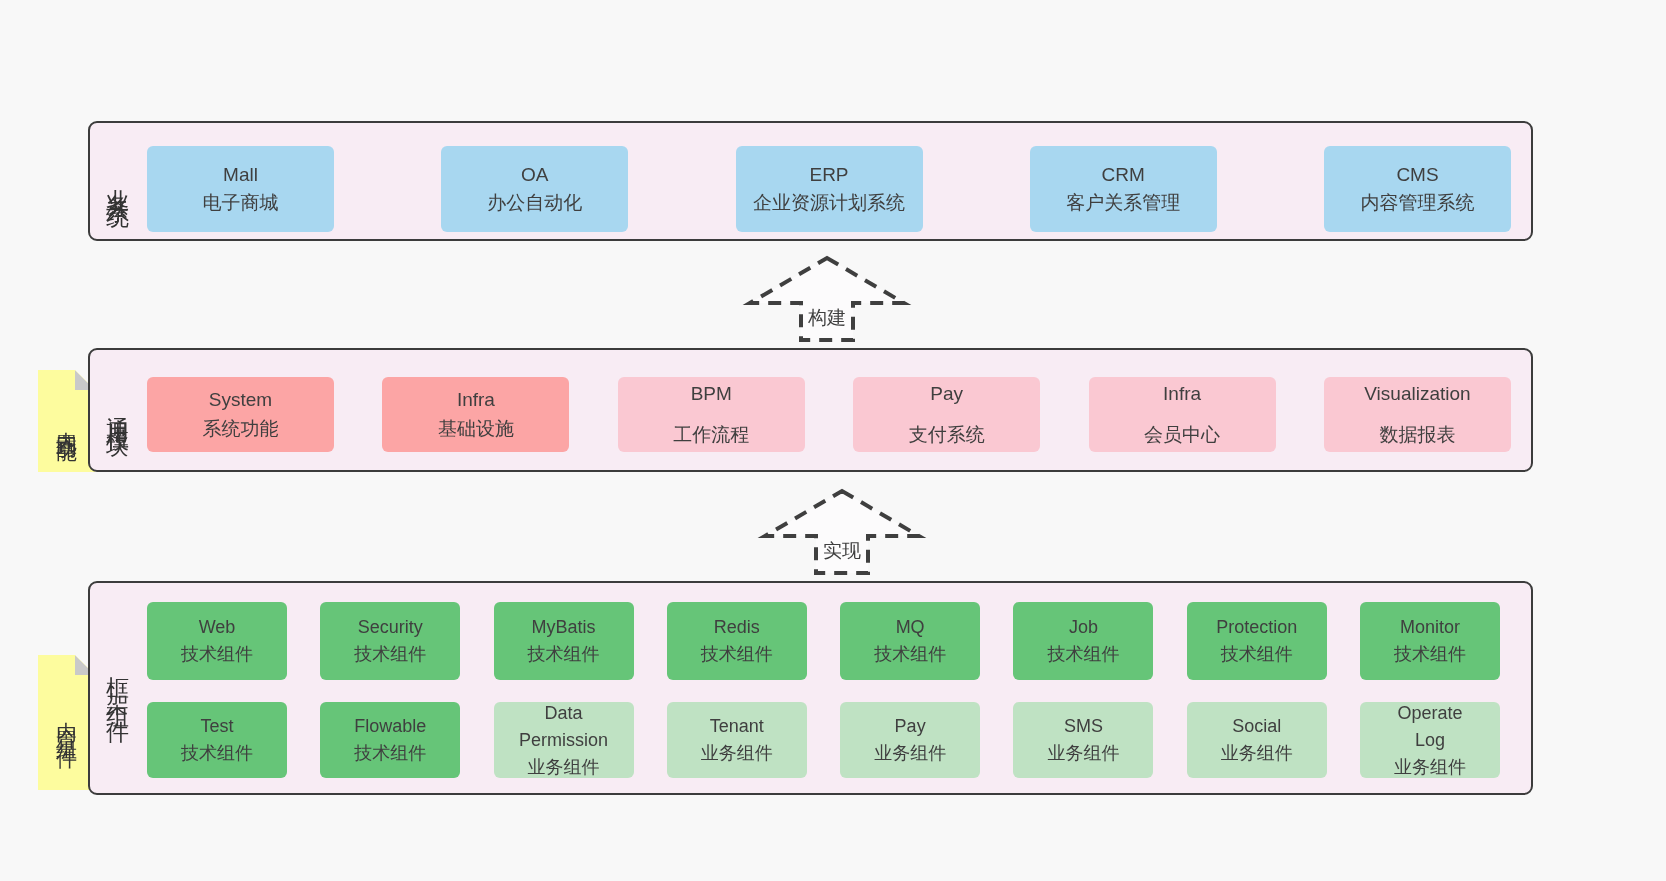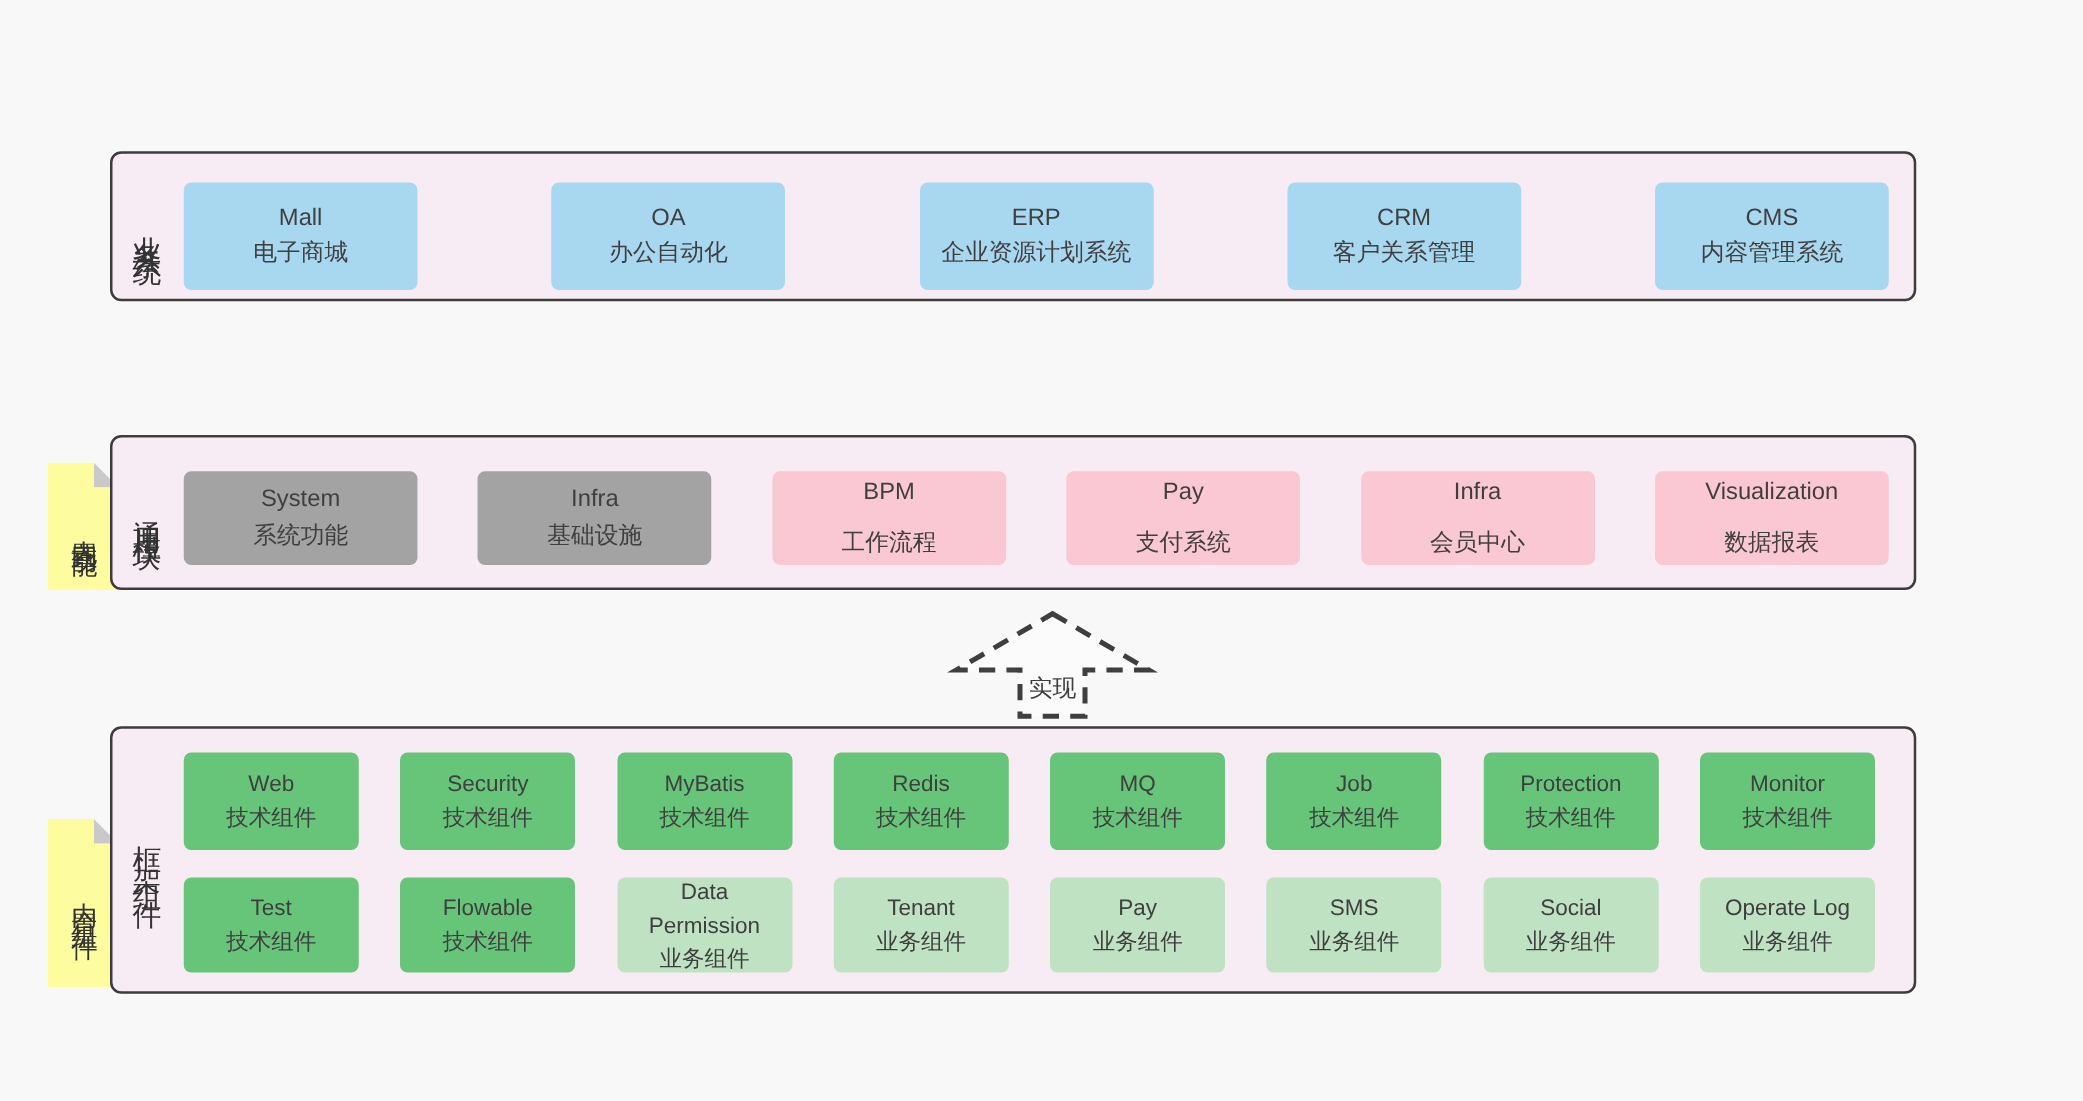--- a/index.html
+++ b/index.html
@@ -30,25 +30,25 @@
   #c-framework .row-1 { top:19px; }
   #c-framework .row-2 { top:119px; }
 
   .box {
     box-sizing:border-box; border-radius:6px; text-align:center;
     display:flex; flex-direction:column; justify-content:center; align-items:center;
     color:#3f3f3f; line-height:1.5;
   }
   .row6 .box { width:187px; height:86px; font-size:19px; }
   #c-modules .row6 .box { height:75px; }
-  .row8 .box { width:140px; height:78px; font-size:18px; padding:2px 10px; }
+  .row8 .box { width:140px; height:78px; font-size:18px; padding:2px 24px; }
   .row-2 .box { height:76px; }
 
   .blue   { background:#a8d7f0; }
-  .red    { background:#a3a3a3; }
+  .red    { background:#fca5a5; }
   .pink   { background:#fac8d2;gap:12px; }
   .gdark  { background:#66c578; }
   .glight { background:#bfe2c3; }
 
   .tag {
     position:absolute; left:38px; width:57px; background:#fdfc9e; z-index:1;
     clip-path:polygon(0 0, calc(100% - 20px) 0, 100% 20px, 100% 100%, 0 100%);
     display:flex; align-items:center; justify-content:center;
   }
   #tag-modules   { top:370px; height:102px; }
@@ -97,20 +97,26 @@
         <div>CRM</div>
         <div>客户关系管理</div>
       </div>
       <div class="box blue">
         <div>CMS</div>
         <div>内容管理系统</div>
       </div>
     </div>
   </div>
 
+  <div class="arrow" id="arrow-build">
+    <svg viewBox="0 0 170 92">
+      <path d="M85 5 L162 50 L111 50 L111 87 L59 87 L59 50 L8 50 Z" fill="#fcfbfc" stroke="#3f3f3f" stroke-width="4" stroke-dasharray="13 9"></path>
+    </svg>
+    <span class="arrow-label">构建</span>
+  </div>
 
   <div class="tag" id="tag-modules">
     <span class="fold"></span>
     <span class="tag-text">内置功能</span>
   </div>
   <div class="container" id="c-modules">
     <div class="vlabel">通用模块</div>
     <div class="row row6">
       <div class="box red">
         <div>System</div>

